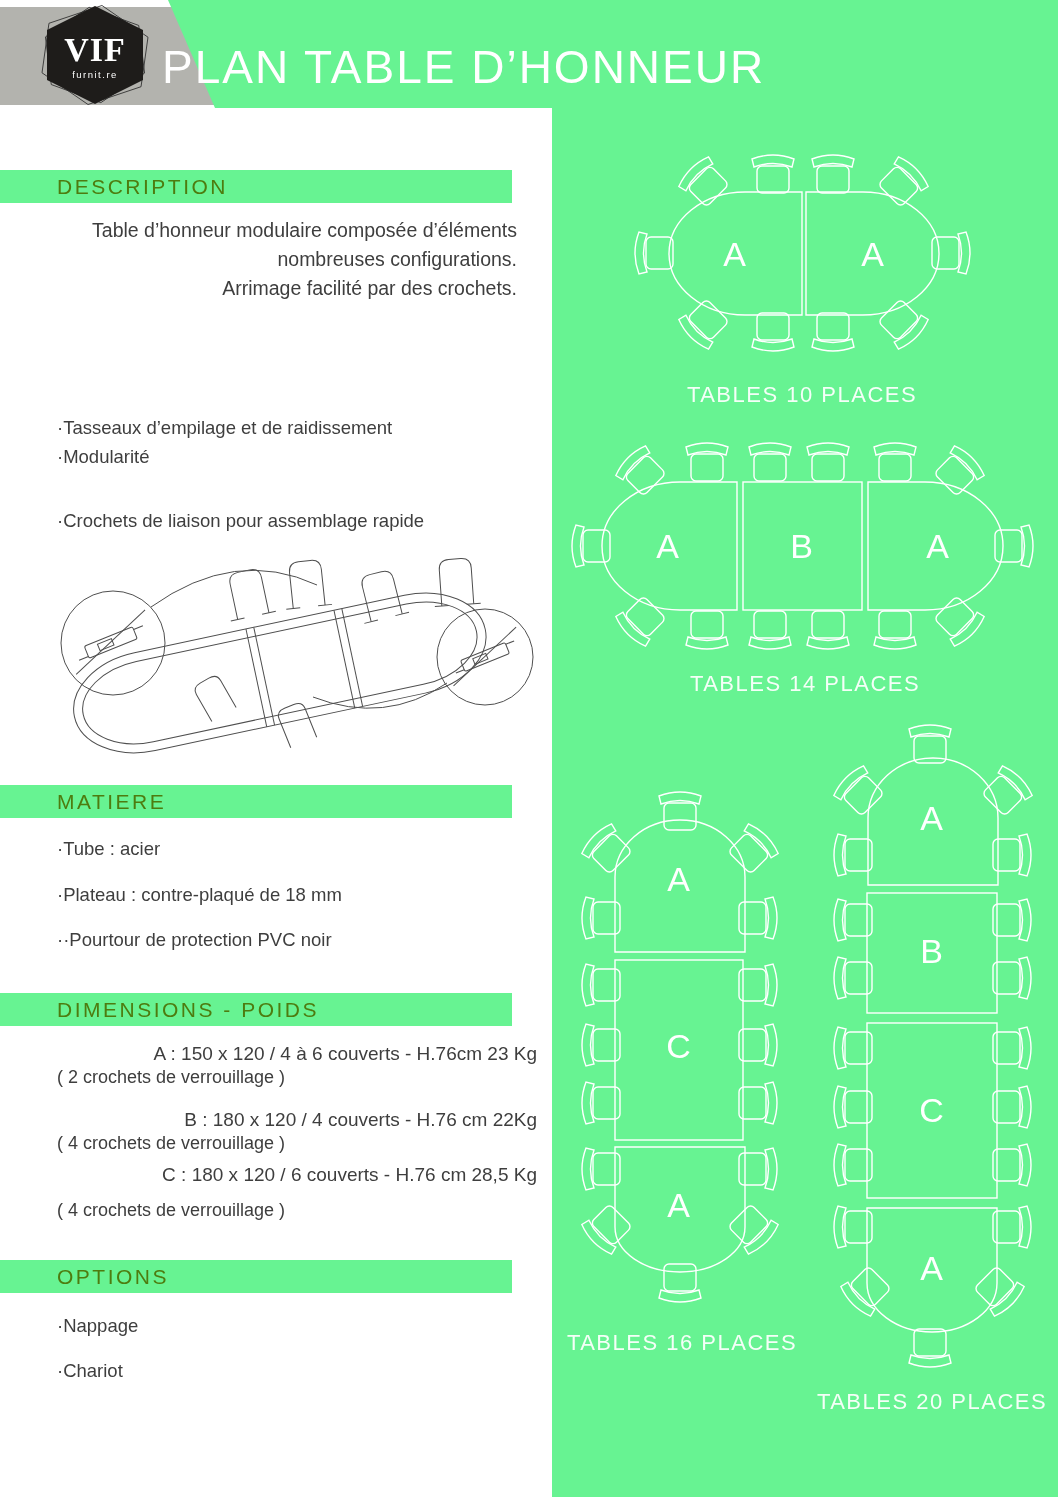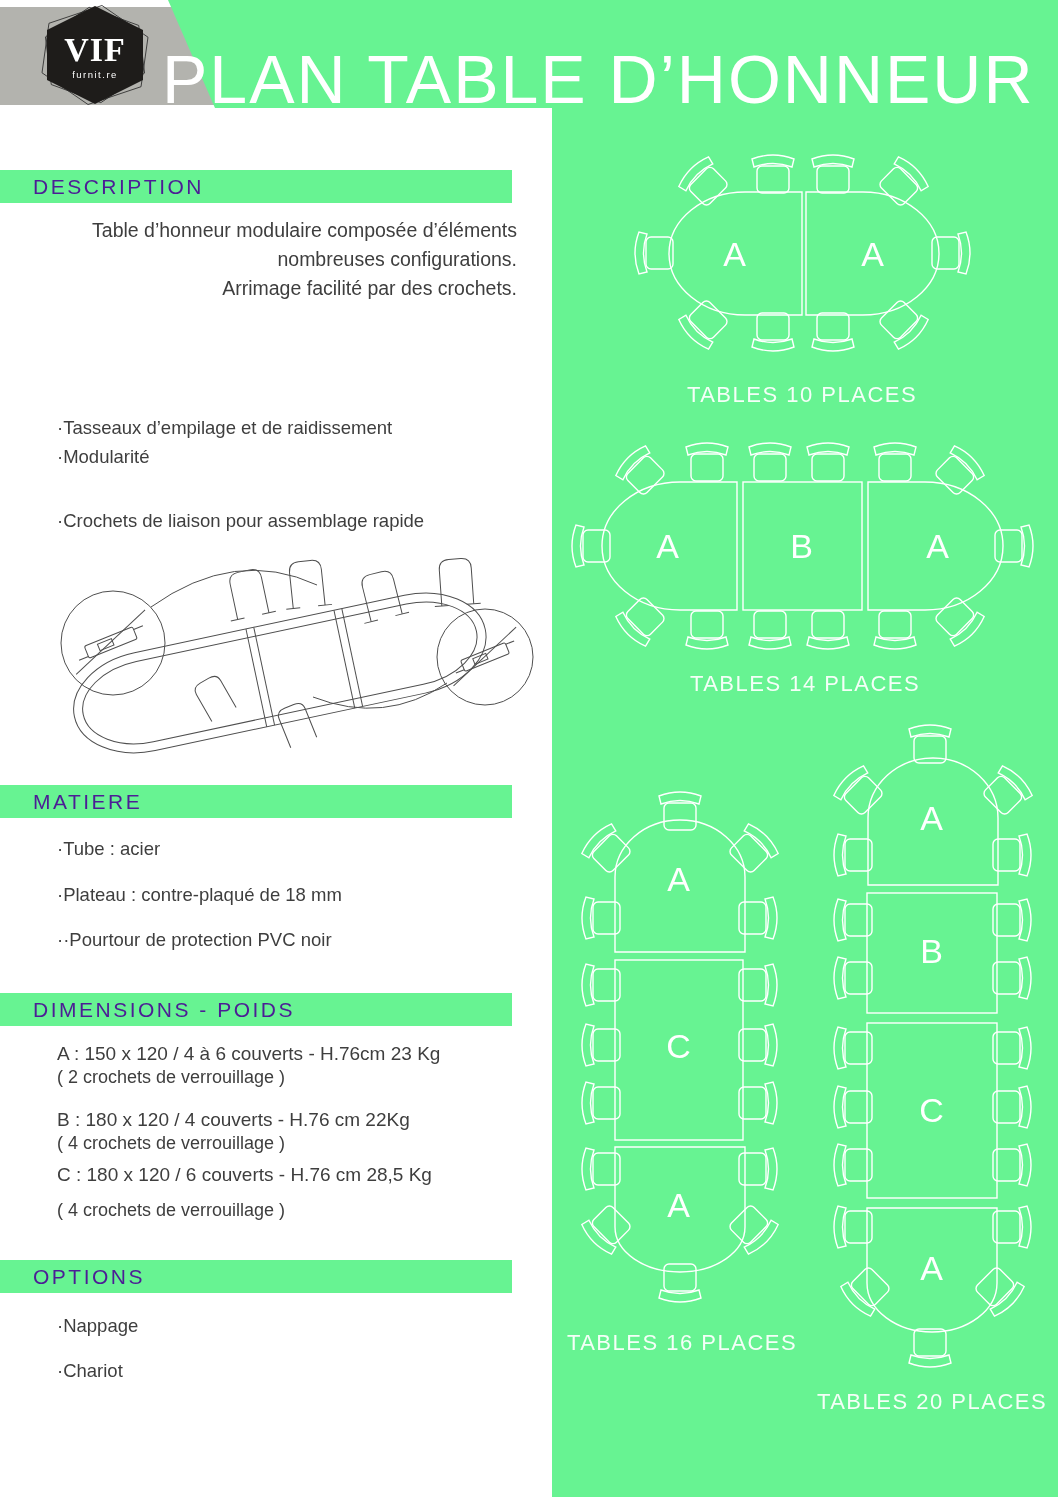--- a/index.html
+++ b/index.html
@@ -3,31 +3,31 @@
 <meta charset="utf-8">
 <style>
   html,body{margin:0;padding:0;background:#e9e9e9;}
   .page{position:relative;width:1058px;height:1497px;background:#ffffff;overflow:hidden;
         font-family:"Liberation Sans",sans-serif;color:#3e3e3e;}
   
   .band-gray{position:absolute;left:0;top:7px;width:232px;height:98px;background:#b3b3ae;}
   .band-green{position:absolute;left:168px;top:0;width:890px;height:108px;background:#67f392;
               clip-path:polygon(0 0,100% 0,100% 100%,47px 100%);}
   .page-title{position:absolute;left:162px;top:40px;width:720px;margin:0;
-              font-size:68px;font-weight:300;letter-spacing:2px;color:#ffffff;white-space:nowrap;}
+              font-size:46px;font-weight:300;letter-spacing:2px;color:#ffffff;white-space:nowrap;}
   .logo-svg{position:absolute;left:33px;top:4px;}
   
   .left-col{position:absolute;left:0;top:108px;width:552px;height:1389px;background:#ffffff;}
-  .bar{position:absolute;left:0;width:512px;height:33px;background:#67f392;color:#4c1d95;
-       font-size:21px;font-weight:300;letter-spacing:2.5px;line-height:33px;padding-left:33px;
+  .bar{position:absolute;left:0;width:512px;height:33px;background:#67f392;color:#4d7c0f;
+       font-size:21px;font-weight:300;letter-spacing:2.5px;line-height:33px;padding-left:57px;
        box-sizing:border-box;white-space:nowrap;}
   .para{position:absolute;left:57px;top:108px;width:460px;font-size:19.5px;font-weight:300;
         line-height:29px;text-align:right;}
   .item{position:absolute;left:57px;width:470px;font-size:18.5px;font-weight:300;white-space:nowrap;}
-  .dim1{position:absolute;left:57px;width:480px;font-size:19px;font-weight:300;white-space:nowrap;}
+  .dim1{position:absolute;left:57px;width:480px;font-size:19px;font-weight:300;white-space:nowrap;text-align:right;}
   .dim2{position:absolute;left:57px;width:480px;font-size:18px;font-weight:300;white-space:nowrap;}
   .tech-svg{position:absolute;left:55px;top:427px;}
   
   .right-panel{position:absolute;left:552px;top:108px;width:506px;height:1389px;background:#67f392;}
   .cfg{position:absolute;left:0;top:0;}
   .tbl{stroke:#ffffff;stroke-width:1.4;fill:none;}
   .lbl{fill:#ffffff;font-size:34px;font-weight:300;letter-spacing:1px;text-anchor:middle;}
   .cap{fill:rgba(255,255,255,0.93);font-size:22px;font-weight:300;letter-spacing:1.5px;text-anchor:middle;}
   .logo-brand{fill:#ffffff;font-family:"Liberation Serif",serif;font-weight:bold;font-size:34px;
               letter-spacing:1px;text-anchor:middle;}

